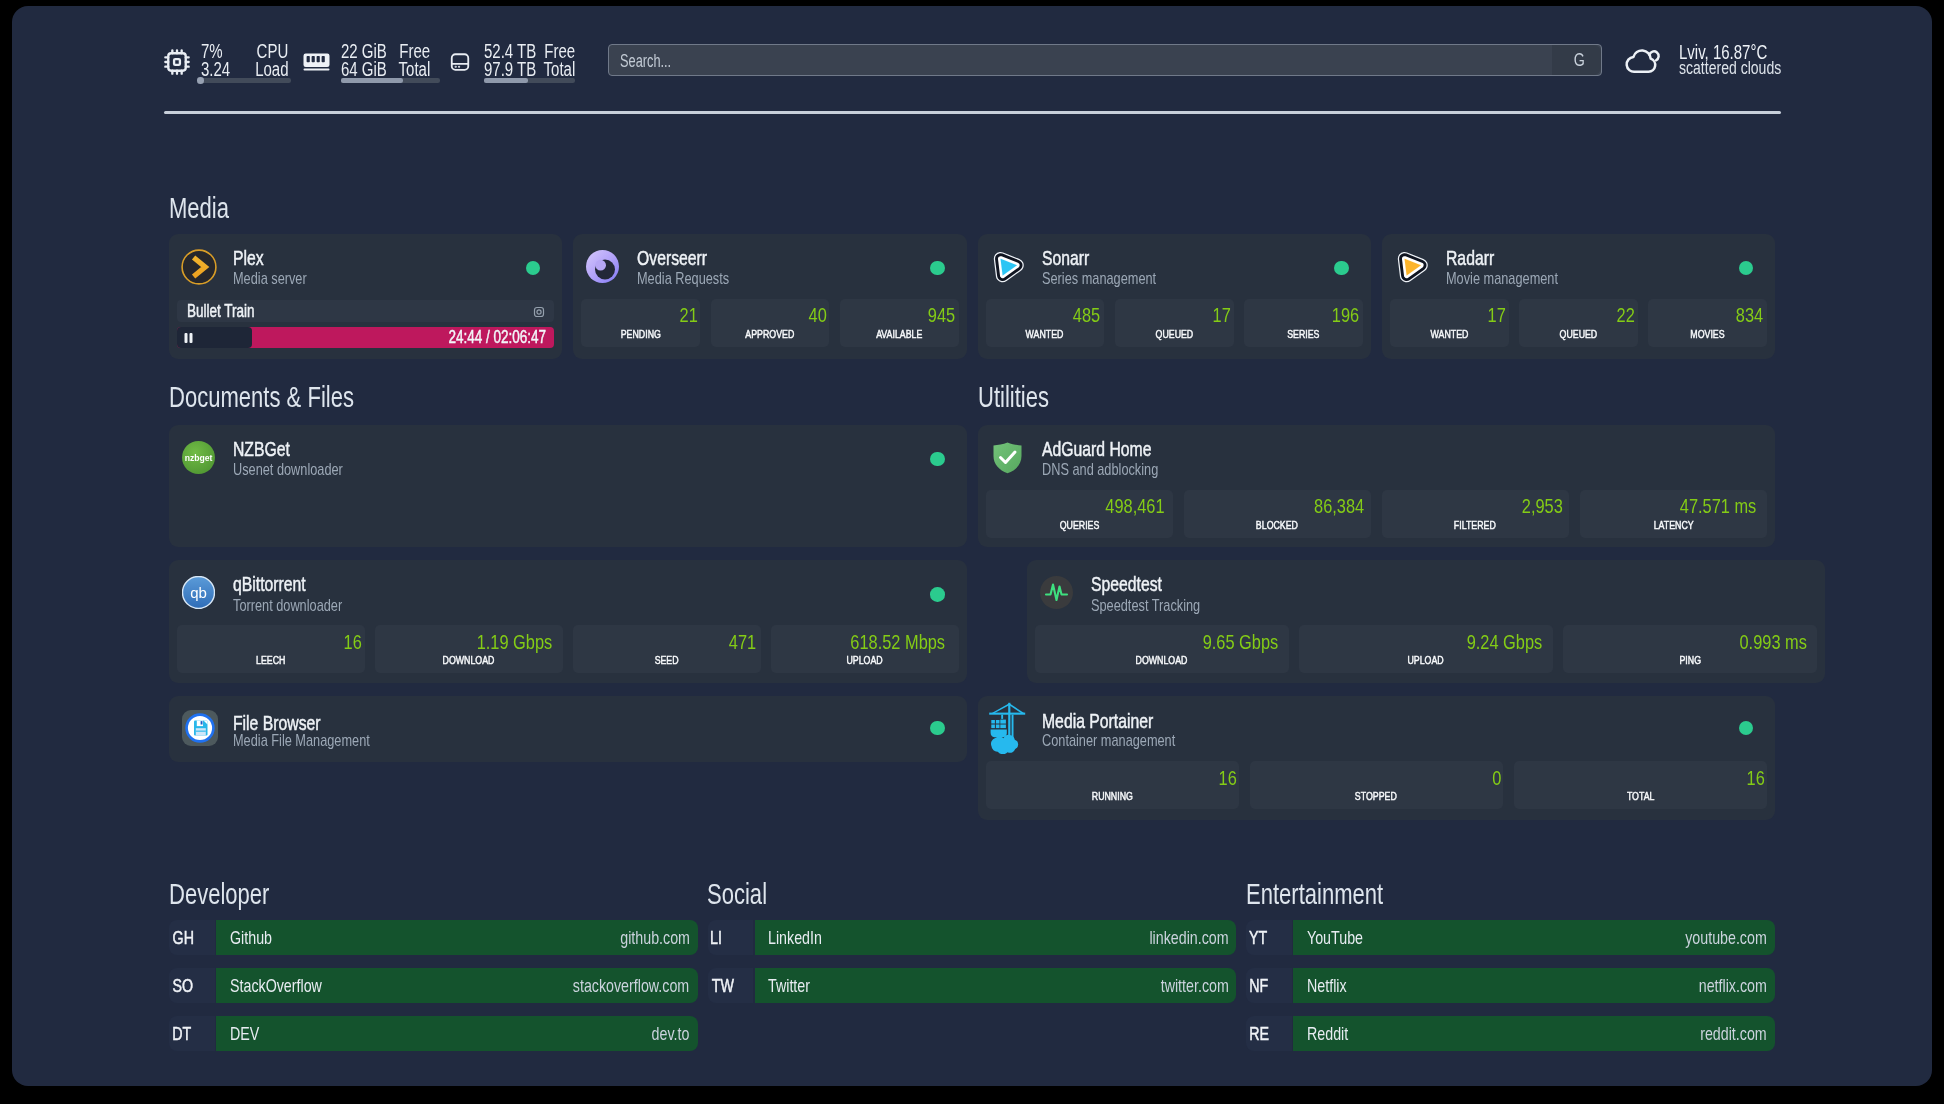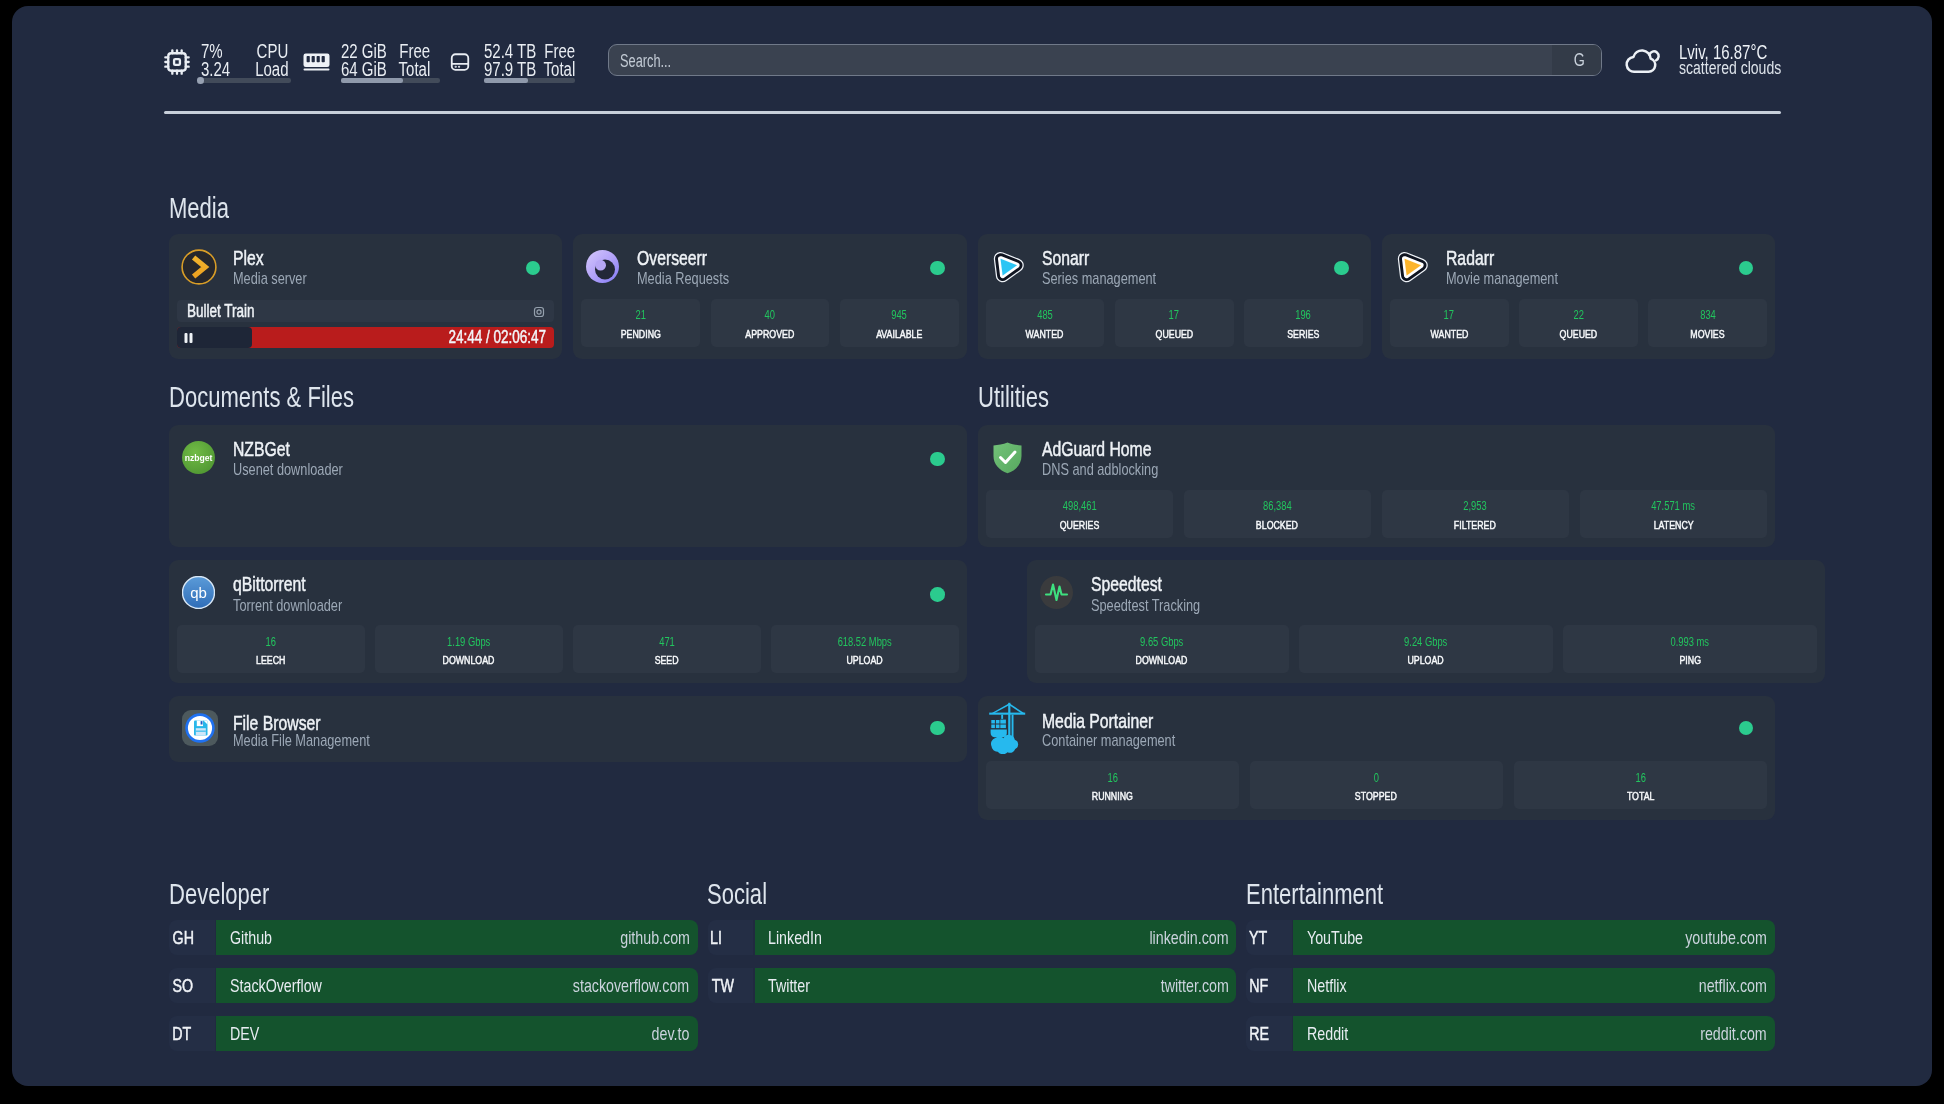--- a/index.html
+++ b/index.html
@@ -11,21 +11,21 @@
 .lab .sc{transform:scaleX(.88)}
 .hs{transform:scaleX(.76)}
 .h{font-size:29px;line-height:29px;color:#dee5ed;font-weight:400}
 .card{position:absolute;background:#28313e;border-radius:9px}
 .ico{position:absolute;left:13px;top:16px;width:33px;height:33px}
 .tt{position:absolute;left:64px;top:13px;font-size:21px;line-height:21px;font-weight:400;-webkit-text-stroke:.5px #eef2f6;color:#eef2f6}
 .st{position:absolute;left:64px;top:36.5px;font-size:17px;line-height:17px;color:#9ca8b6}
 .dot{position:absolute;right:21.9px;top:27px;width:14.6px;height:14.6px;border-radius:50%;background:#2bcb8e}
 .stats{position:absolute;left:8px;right:8px;top:65px;height:48px;display:flex;gap:10.5px}
 .box{flex:1;position:relative;background:#2e3744;border-radius:5px}
-.num{position:absolute;left:0;right:0;top:6.5px;font-size:12px;line-height:20px;color:#22c55e;text-align:center}
+.num{position:absolute;left:0;right:0;top:6.5px;font-size:21px;line-height:20px;color:#84cc16;text-align:right}
 .lab{position:absolute;left:0;right:0;top:29.2px;font-size:10px;line-height:14px;font-weight:400;-webkit-text-stroke:.45px #f7f9fb;color:#f7f9fb;text-align:center}
 .wt{font-size:20px;line-height:20px;color:#e9edf2;font-weight:400}
 .bar{position:absolute;height:4.2px;border-radius:2.1px;background:#424b5a;top:78.4px}
 .fill{position:absolute;height:4.2px;border-radius:2.1px;background:#8f99ab;top:78.4px}
 .bkh{position:absolute;width:45.5px;height:35px;background:#242e45;border-radius:8px 0 0 8px;text-align:left}
 .bka{font-size:19px;line-height:35px;font-weight:400;-webkit-text-stroke:.5px #f0f3f7;color:#f0f3f7}
 .bkb{position:absolute;width:481.7px;height:35px;background:#14532d;border-radius:0 8px 8px 0}
 .bkn{position:absolute;left:13.5px;top:0;font-size:19px;line-height:35px;color:#e8edf2}
 .bkd{position:absolute;right:8px;top:0;font-size:19px;line-height:35px;color:#cbd3dd}
 svg{display:block}
@@ -67,21 +67,21 @@
     <circle cx="7.3" cy="17.2" r="0.4" fill="#e9edf3" stroke-width="1.6"></circle>
     <circle cx="11" cy="17.2" r="0.4" fill="#e9edf3" stroke-width="1.6"></circle>
   </svg>
 <span class="a wt s" style="left:483.6px;top:40.5px">52.4 TB</span>
 <span class="a wt s" style="left:483.6px;top:58.7px">97.9 TB</span>
 <span class="a wt sr" style="right:1369px;top:40.5px">Free</span>
 <span class="a wt sr" style="right:1369px;top:58.7px">Total</span>
 <div class="bar" style="left:483.7px;width:91.6px"></div>
 <div class="fill" style="left:483.7px;width:44px"></div>
 
-<div class="a" style="left:607.8px;top:43.8px;width:994px;height:32.3px;border:1.5px solid #707989;border-radius:9px;background:#3a4250">
+<div class="a" style="left:607.8px;top:43.8px;width:994px;height:32.3px;border:1.5px solid #707989;border-radius:4px;background:#3a4250">
   <div class="a" style="right:0;top:0;bottom:0;width:49px;background:#333b48;border-radius:0 7.5px 7.5px 0"></div>
   <span class="a s" style="left:11px;top:2px;font-size:18px;line-height:29.3px;color:#c3cbd5;transform:scaleX(.71)">Search...</span>
   <span class="a sc" style="right:14px;top:0;font-size:19px;line-height:29.3px;color:#c9d1db;font-weight:400">G</span>
 </div>
 
 <svg class="a" style="left:1625px;top:43px" width="36" height="31" viewBox="0 0 36 31" fill="none" stroke="#edf1f6" stroke-width="2.5" stroke-linecap="round" stroke-linejoin="round">
     <path d="M9.8 28.8h13.8a6.8 6.8 0 0 0 2.1-13.2 8.8 8.8 0 0 0-17.3-1.6A7.3 7.3 0 0 0 9.8 28.8z"></path>
     <path d="M24.4 11.9a4.7 4.7 0 1 1 6.6 5.4"></path>
   </svg>
 <span class="a s" style="left:1678.7px;top:42px;font-size:20px;line-height:20px;color:#eef2f7">Lviv, 16.87°C</span>
@@ -110,21 +110,21 @@
   <span class="tt s">Plex</span>
     <span class="st s">Media server</span>
     <div class="dot"></div>
   <div class="a" style="left:8px;right:8px;top:66.5px;height:22px;background:#2e3745;border-radius:4px">
     <span class="a s" style="left:9.5px;top:0;font-size:18px;line-height:22px;font-weight:400;-webkit-text-stroke:.5px #eef2f6;color:#eef2f6">Bullet Train</span>
     <svg class="a" style="right:9px;top:5.5px" width="12" height="12" viewBox="0 0 24 24" fill="none" stroke="#95a0ad" stroke-width="2.4">
         <rect x="3" y="3" width="18" height="18" rx="5"></rect>
         <circle cx="12" cy="12" r="4.2"></circle>
       </svg>
   </div>
-  <div class="a" style="left:8px;right:8px;top:93px;height:21.5px;background:#b91c1c;border-radius:4px">
+  <div class="a" style="left:8px;right:8px;top:93px;height:21.5px;background:#be185d;border-radius:4px">
     <div class="a" style="left:0;top:0;bottom:0;width:75px;background:#1e2637;border-radius:4px"></div>
     <svg class="a" style="left:7px;top:6px" width="9" height="10" viewBox="0 0 9 10" fill="#eef2f6">
         <rect x="0.5" width="3" height="10" rx="1"></rect>
         <rect x="5.5" width="3" height="10" rx="1"></rect>
       </svg>
     <span class="a sr" style="right:8px;top:0;font-size:18px;line-height:21.5px;font-weight:400;-webkit-text-stroke:.5px #f2f5f9;color:#f2f5f9">24:44 / 02:06:47</span>
   </div>
 </div>
 
 <div class="card" style="left:573.25px;top:233.5px;width:393.3px;height:125px">

